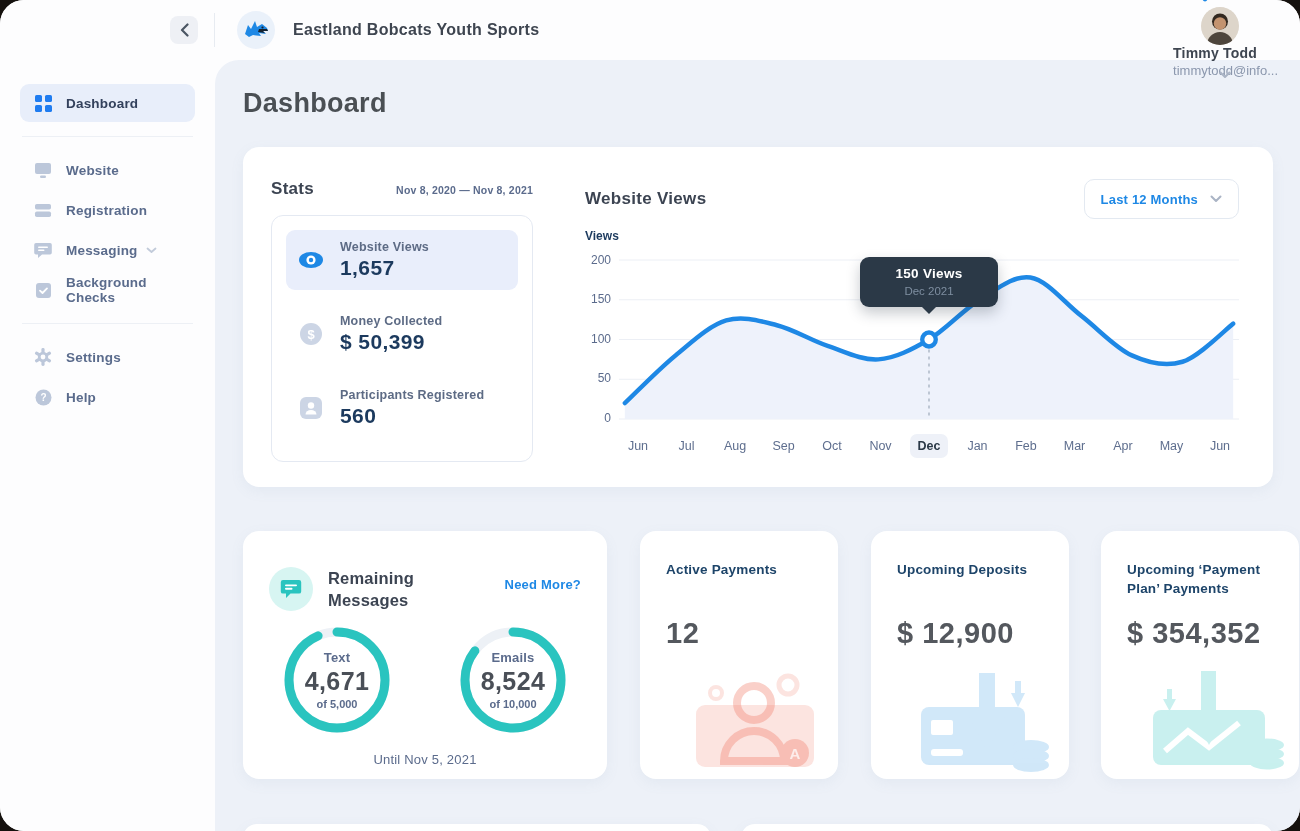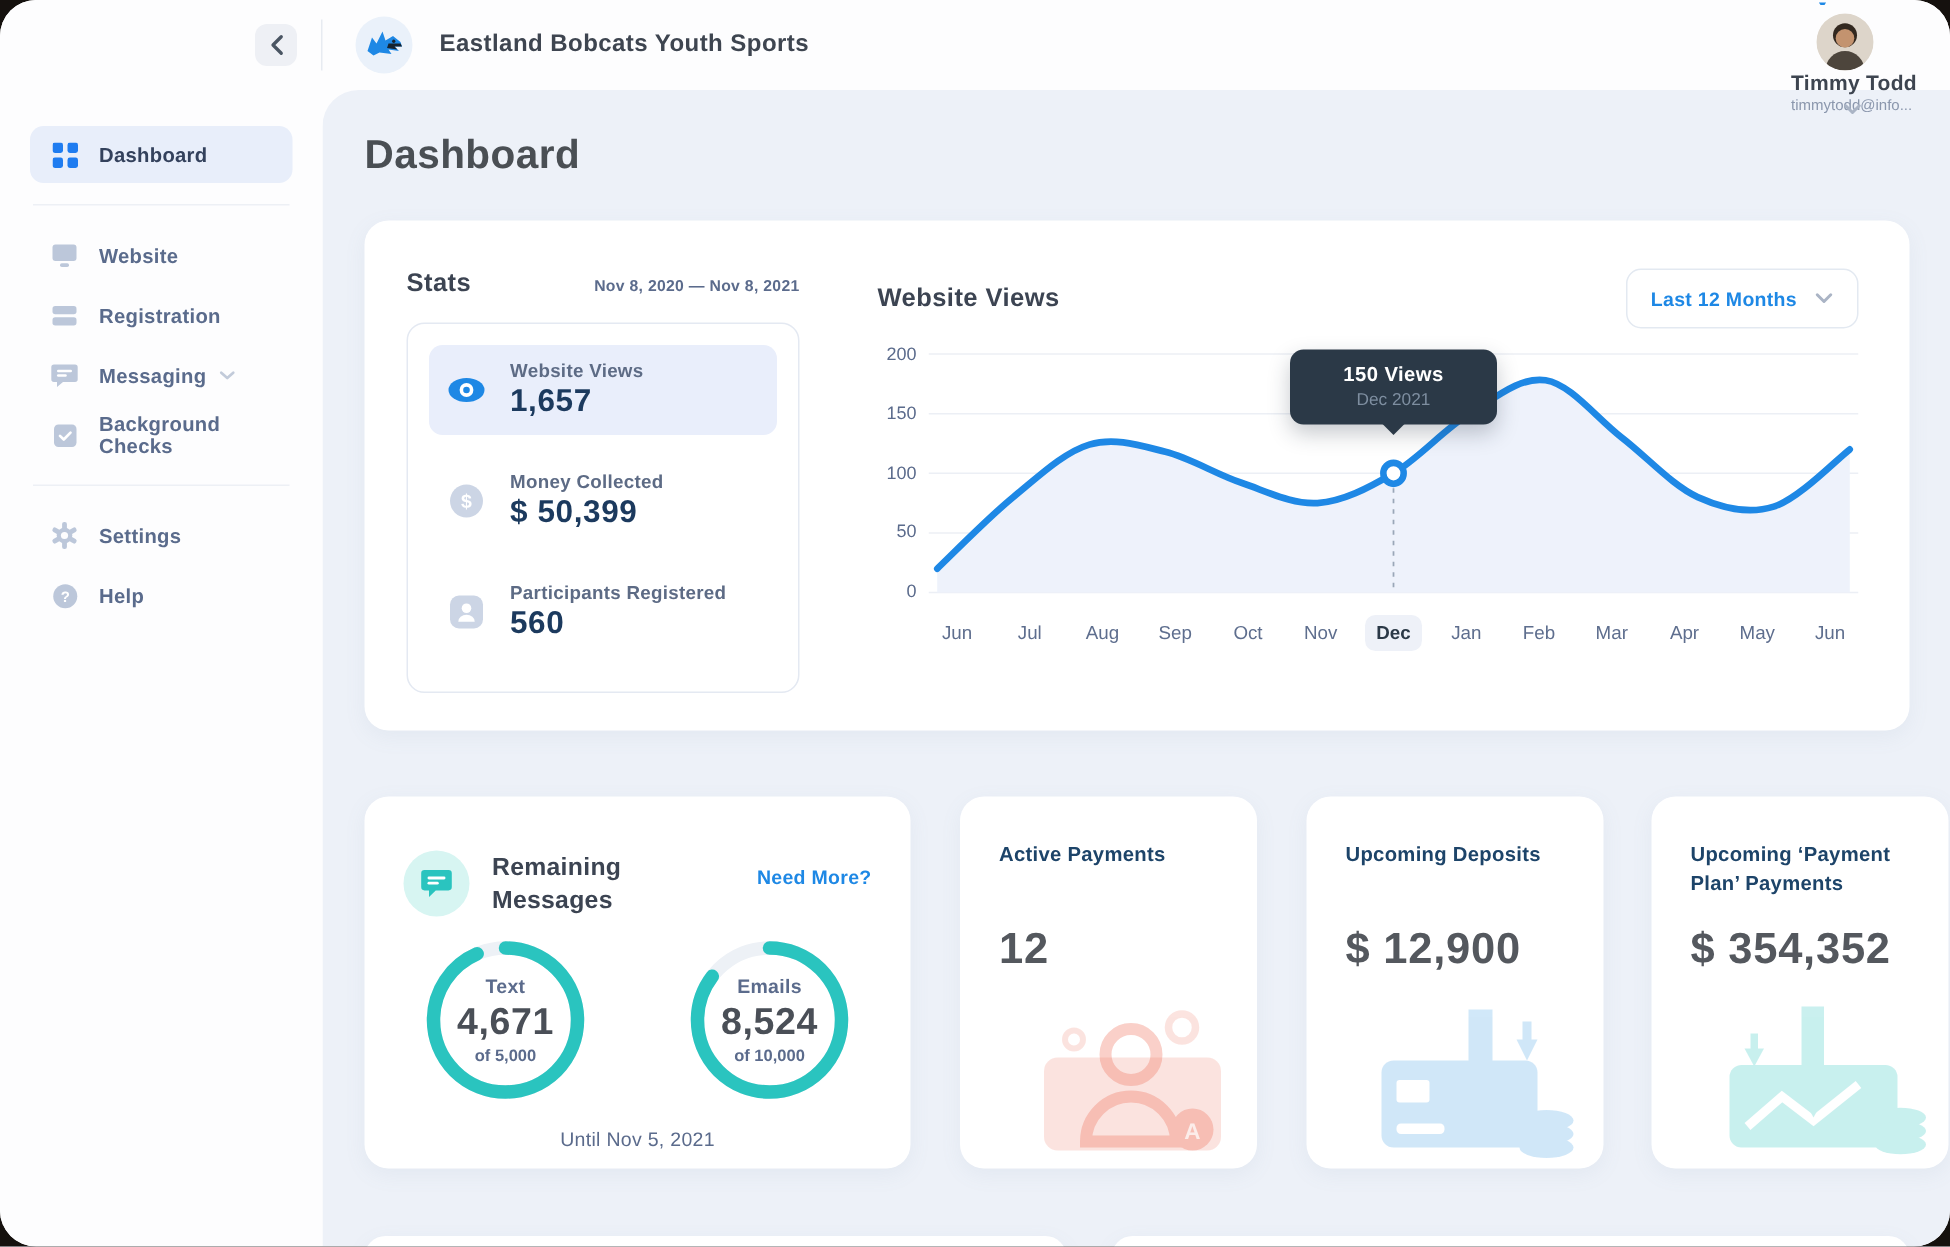--- a/index.html
+++ b/index.html
@@ -12,21 +12,21 @@
   .back-btn { width:28px; height:28px; border-radius:8px; background:#eef0f5; display:flex; align-items:center; justify-content:center; margin-left:170px; cursor:pointer; }
   .tb-divider { width:1px; height:34px; background:#e7ebf1; margin-left:16px; }
   .brand-logo { width:38px; height:38px; border-radius:50%; background:#eaf1fa; margin-left:22px; display:flex; align-items:center; justify-content:center; }
   .brand-name { margin-left:18px; font-size:16px; font-weight:bold; color:#3e4550; letter-spacing:.3px; }
   .tb-right { margin-left:auto; display:flex; align-items:center; margin-right:22px;flex-direction:column; }
   .bell-wrap { position:relative; width:26px; height:26px; margin-right:26px; cursor:pointer; }
   .bell-dot { position:absolute; top:-1px; right:0; width:8px; height:8px; border-radius:50%; background:#f4516c; }
   .avatar { width:38px; height:38px; border-radius:50%; overflow:hidden; background:#e6e1da; flex:none; }
   .user-block { margin-left:12px; line-height:1.25; }
   .user-name { font-size:14px; font-weight:bold; color:#3e4550; letter-spacing:.2px; }
-  .user-email { font-size:10px; color:#8b97ad; }
+  .user-email { font-size:13px; color:#8b97ad; }
   .user-chev { margin-left:10px; margin-top:-8px; }
 
   
   .sidebar { position:absolute; left:0; top:60px; bottom:0; width:215px; background:#fdfdfe; z-index:2; padding-top:22px; }
   .side-item { display:flex; align-items:center; height:38px; margin:2px 20px; padding:0 14px; border-radius:9px; cursor:pointer; }
   .side-item .lbl { margin-left:14px; font-size:13.5px; font-weight:bold; color:#5a6b8c; letter-spacing:.2px; }
   .side-item.active { background:#e8eefa; }
   .side-item.active .lbl { color:#33415c; }
   .side-icon { width:18px; height:18px; flex:none; display:flex; align-items:center; justify-content:center; }
   .side-div { height:1px; background:#edf0f5; margin:14px 22px; }
@@ -278,20 +278,21 @@
       <div class="chart-col">
         <div class="chart-head">
           <span class="chart-title">Website Views</span>
           <div class="range-select">
             <span class="txt">Last 12 Months</span>
             <svg width="12" height="8" viewBox="0 0 12 8">
                 <polyline points="1.5,1.5 6,6 10.5,1.5" fill="none" stroke="#aab4c5" stroke-width="2" stroke-linecap="round" stroke-linejoin="round"></polyline>
               </svg>
           </div>
         </div>
+        <div class="axis-label">Views</div>
         <div class="chart-body">
           <div class="ylabels">
             <span style="top:-4px">200</span>
             <span style="top:35px">150</span>
             <span style="top:75px">100</span>
             <span style="top:114px">50</span>
             <span style="top:154px">0</span>
           </div>
           <div class="plot-wrap">
             <svg id="chart-svg" viewBox="0 0 640 165" preserveAspectRatio="none">

